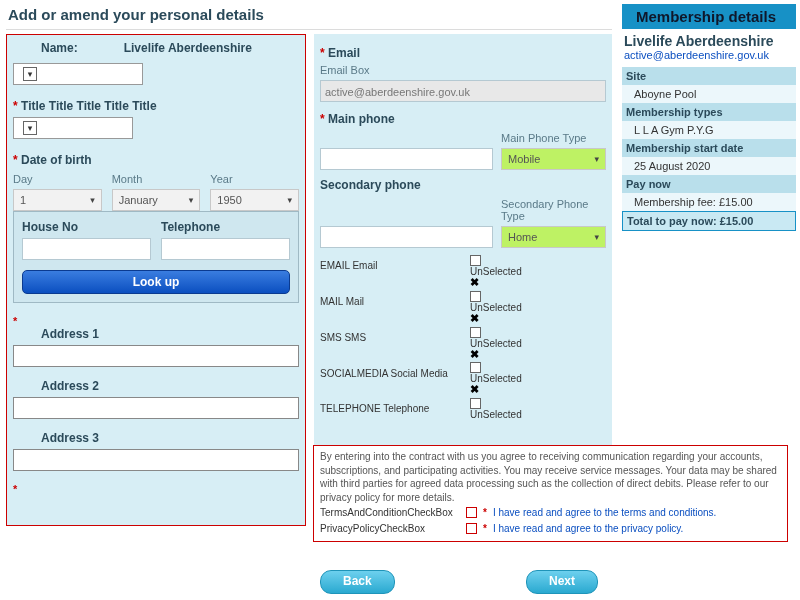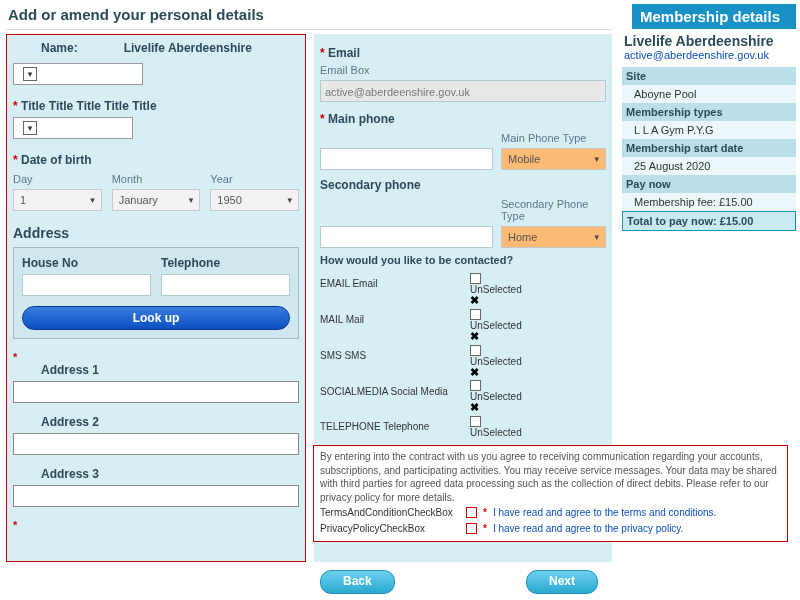--- a/index.html
+++ b/index.html
@@ -120,36 +120,36 @@
   }
   .addr-inputs { display:flex; gap:10px; }
   .addr-inputs > div { flex:1; }
   .addr-lbl { font-size:12px; color:#2b4a5a; font-weight:bold; margin-bottom:4px; }
   .lookup-btn {
     margin-top:10px;
     width:100%; height:24px;
     background: linear-gradient(#3a7de0, #0b4fc0);
     border:1px solid #0a3a90;
     color:#fff; font-weight:bold;
-    border-radius:12px;
+    border-radius:5px;
     text-align:center; line-height:22px;
     font-size:12px;
   }
   .addr-line { margin-top:12px; }
   .addr-line .inp {
     width:100%; border:1px solid #888; height:22px; background:#fff;
     margin-top:4px;
   }
 
   
   .phone-row { display:flex; gap:8px; align-items:flex-end; margin-bottom:6px;}
   .phone-row .pbox { flex:1; }
   .ptype { width: 105px; }
   .ptype .sub-label { margin-bottom:4px; }
-  .ptype .date-sel { background:#fdba74; }
+  .ptype .date-sel { background:#bef264; }
 
   .contact-block {
     margin-top: 6px;
     font-size: 10px;
   }
   .contact-block .q { font-weight:bold; color:#2b4a5a; margin-bottom:6px; font-size:11px;}
   .crow {
     display:flex; align-items:flex-start; margin-bottom:2px;
     min-height: 28px;
   }
@@ -189,25 +189,24 @@
     color:#fff; font-weight:bold;
     border-radius: 11px;
     height:24px; line-height:20px;
     padding: 0 22px;
     font-size:12px;
   }
 
   
   .panel-hd {
     background:#1791c6;
-    color:#ffffff;
+    color:#0f172a;
     font-weight:bold;
     font-size:15px;
-    padding:4px 8px;
-    margin-left:10px;
+    padding:4px 14px;
   }
   .mem-name { font-size:14px; font-weight:bold; color:#2b4a5a; padding:4px 2px 0 2px;}
   .mem-email { color:#0b4fc0; font-size:11px; padding:0 2px 6px 2px; word-break:break-all;}
   .info-row { padding:3px 4px; font-size:11px; }
   .info-hd { background:#b9dfeb; font-weight:bold; color:#2b4a5a; }
   .info-val { background:#ecf7fb; color:#333;padding-left:12px; }
   .info-total { background:#c9e9f3; border:1px solid #1791c6; font-weight:bold; color:#2b4a5a; }
 
   .hidden-val { display:inline-block; min-width:1px; }
 </style>
@@ -255,21 +254,20 @@
           </div>
           <div>
             <div class="sub-label">Year</div>
             <div class="date-sel">
                 <span>1950</span>
                 <span class="car">▾</span>
               </div>
           </div>
         </div>
 
-        <div class="addr-title">Address</div>
         <div class="addr-box">
           <div class="addr-inputs">
             <div>
               <div class="addr-lbl">House No</div>
               <div class="input"></div>
             </div>
             <div>
               <div class="addr-lbl">Telephone</div>
               <div class="input"></div>
             </div>
@@ -321,21 +319,20 @@
           <div class="ptype">
             <div class="sub-label">Secondary Phone Type</div>
             <div class="date-sel">
                 <span>Home</span>
                 <span class="car">▾</span>
               </div>
           </div>
         </div>
 
         <div class="contact-block">
-          <div class="q">How would you like to be contacted?</div>
 
           <div class="crow">
             <div class="cn">EMAIL Email</div>
             <div class="cv">
               <span class="chk"></span><br>
               <span>UnSelected</span><br>
               <span class="xmark">✖</span>
             </div>
           </div>
           <div class="crow">

